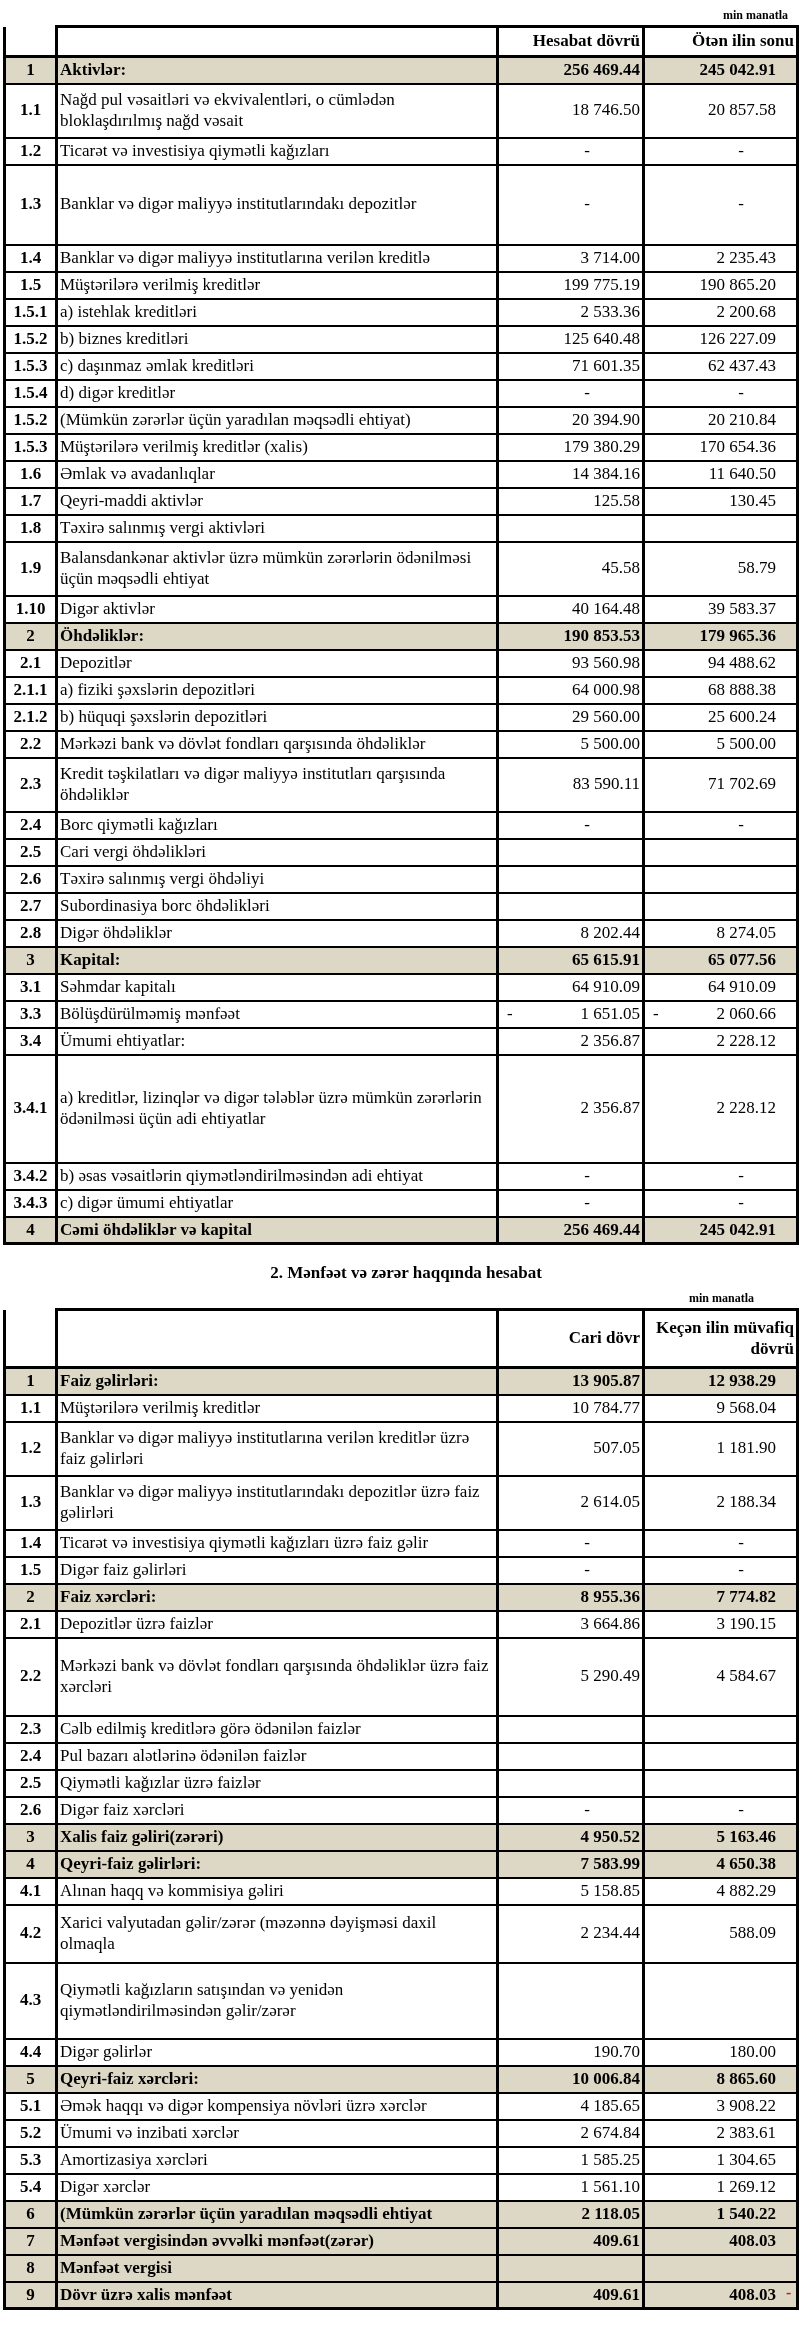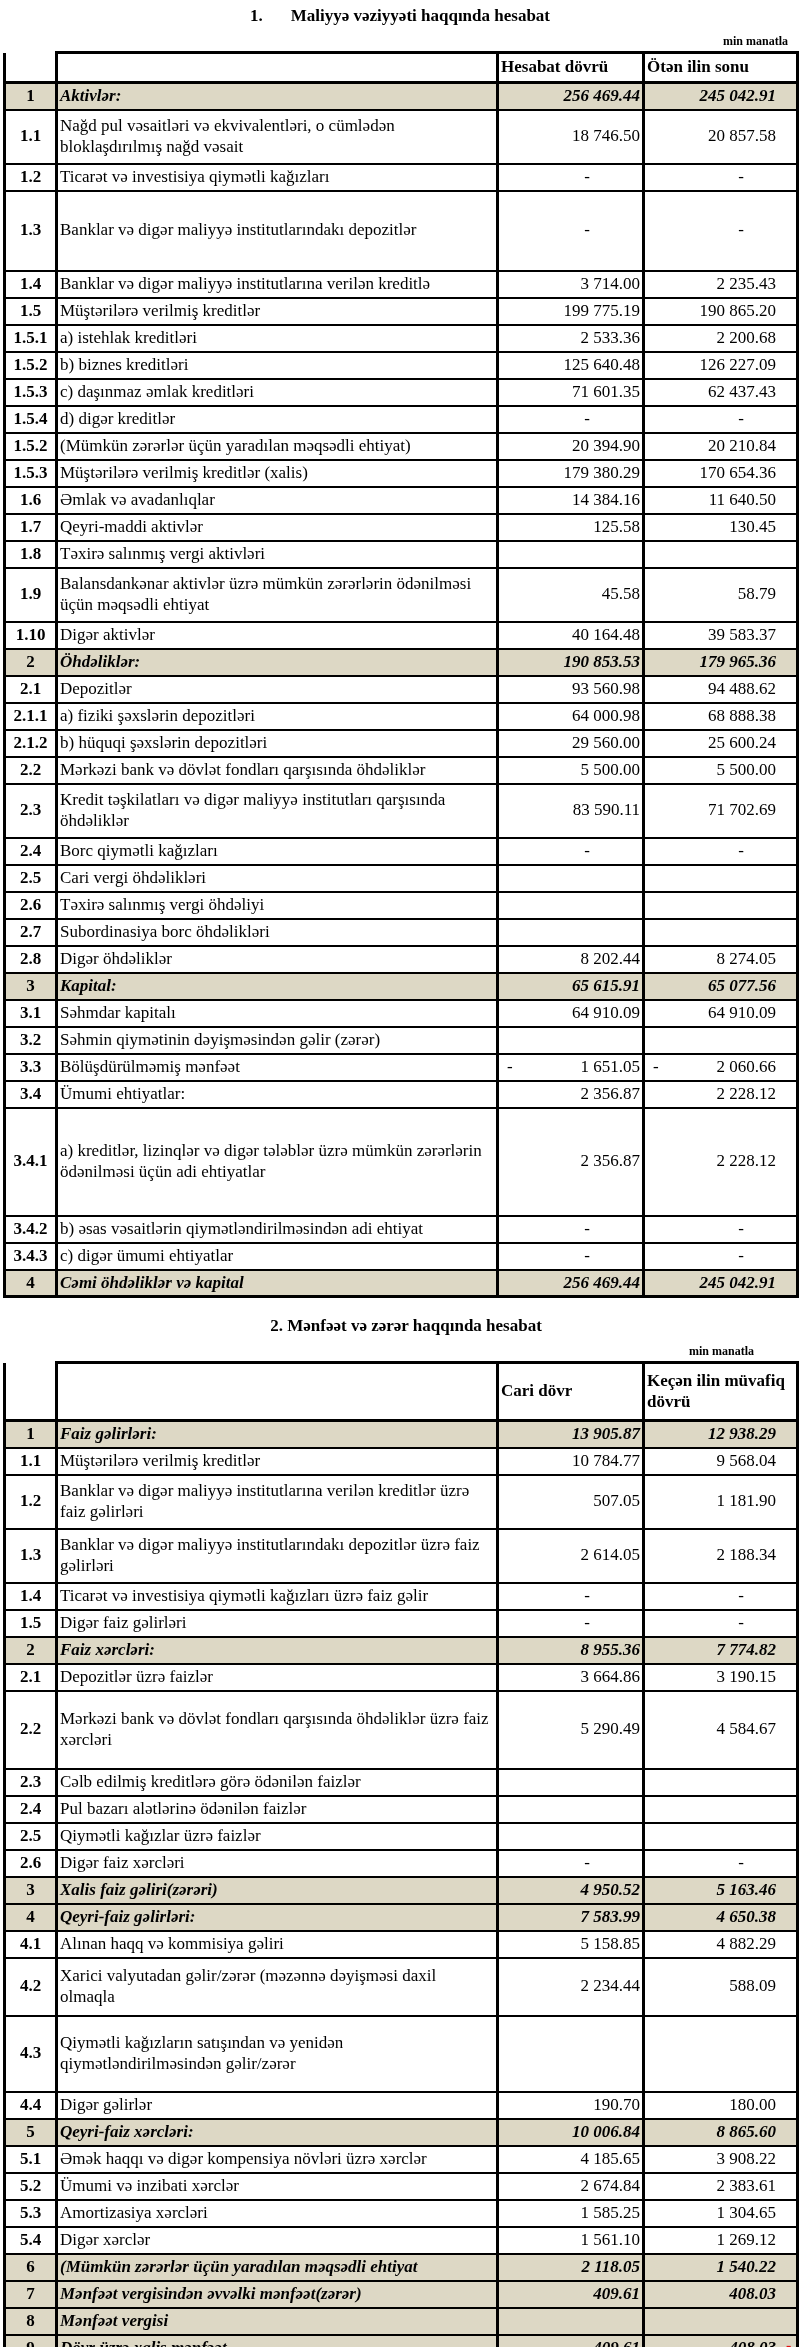--- a/index.html
+++ b/index.html
@@ -11,48 +11,45 @@
   .title .gap { margin-left:28px; }
   .unit { text-align:right; font-weight:bold; font-size:12px; margin-top:8px; margin-bottom:2px; padding-right:12px; }
   .unit.u2 { padding-right:46px; }
 
   table.ftbl { border-collapse:collapse; table-layout:fixed; margin-left:3px; width:793px; }
   table.ftbl td {
     border:2px solid #000; border-left-width:3px; border-right-width:3px;
     font-size:17px; line-height:1.18; vertical-align:middle; overflow:hidden;
     padding:1px 2px;
   }
-  table.ftbl thead td { border-top-width:3px; border-bottom-width:3px; font-weight:bold; text-align:left; }
+  table.ftbl thead td { border-top-width:3px; border-bottom-width:3px; font-weight:bold; text-align:right; }
   table.ftbl thead td.notch { border-top:none; background:#fff; }
   table.ftbl tr:last-child td { border-bottom-width:3px; }
   table.ftbl tbody tr { height:27px; }
   #tbl1 thead tr { height:30px; }
   #tbl2 thead tr { height:58px; }
 
   td.num { text-align:center; font-weight:bold; font-size:16px; padding:1px 1px; }
   td.label { padding:1px 3px 1px 5px; white-space:nowrap; }
   td.label.wrap { white-space:normal; }
   td.val { text-align:right; padding-right:24px; }
   td.val.c3 { padding-right:20px; }
   td.val.dash { padding-right:52px; }
   tr.shaded td { background:#ddd8c5; }
-  tr.shaded td.label, tr.shaded td.val { font-weight:bold;font-style:italic; }
+  tr.shaded td.label, tr.shaded td.val { font-weight:bold; }
   .negwrap { display:flex; justify-content:space-between; align-items:center; padding-left:6px; }
   .negwrap .nv { text-align:right; }
 
   .t2wrap { position:relative; }
   .rednote { position:absolute; left:786px; bottom:8px; color:#e01010; font-weight:bold; font-size:16px; }
 </style>
 </head>
 <body>
 
 <section>
-  <div class="title">
-    <span>1.</span><span class="gap">Maliyyə vəziyyəti haqqında hesabat</span>
-  </div>
   <div class="unit">min manatla</div>
   <table class="ftbl" id="tbl1">
     <colgroup>
         <col style="width:52px">
         <col style="width:441px">
         <col style="width:146px">
         <col style="width:154px">
       </colgroup>
     <thead>
       <tr>
@@ -237,26 +234,20 @@
           <td class="val c2">65 615.91</td>
           <td class="val c3">65 077.56</td>
         </tr>
         <tr>
           <td class="num">3.1</td>
           <td class="label">Səhmdar kapitalı</td>
           <td class="val c2">64 910.09</td>
           <td class="val c3">64 910.09</td>
         </tr>
         <tr>
-          <td class="num">3.2</td>
-          <td class="label">Səhmin qiymətinin dəyişməsindən gəlir (zərər)</td>
-          <td class="val c2"></td>
-          <td class="val c3"></td>
-        </tr>
-        <tr>
           <td class="num">3.3</td>
           <td class="label">Bölüşdürülməmiş mənfəət</td>
           <td class="val c2">
             <div class="negwrap">
               <span>-</span>
               <span class="nv">1 651.05</span>
             </div>
           </td>
           <td class="val c3">
             <div class="negwrap">

